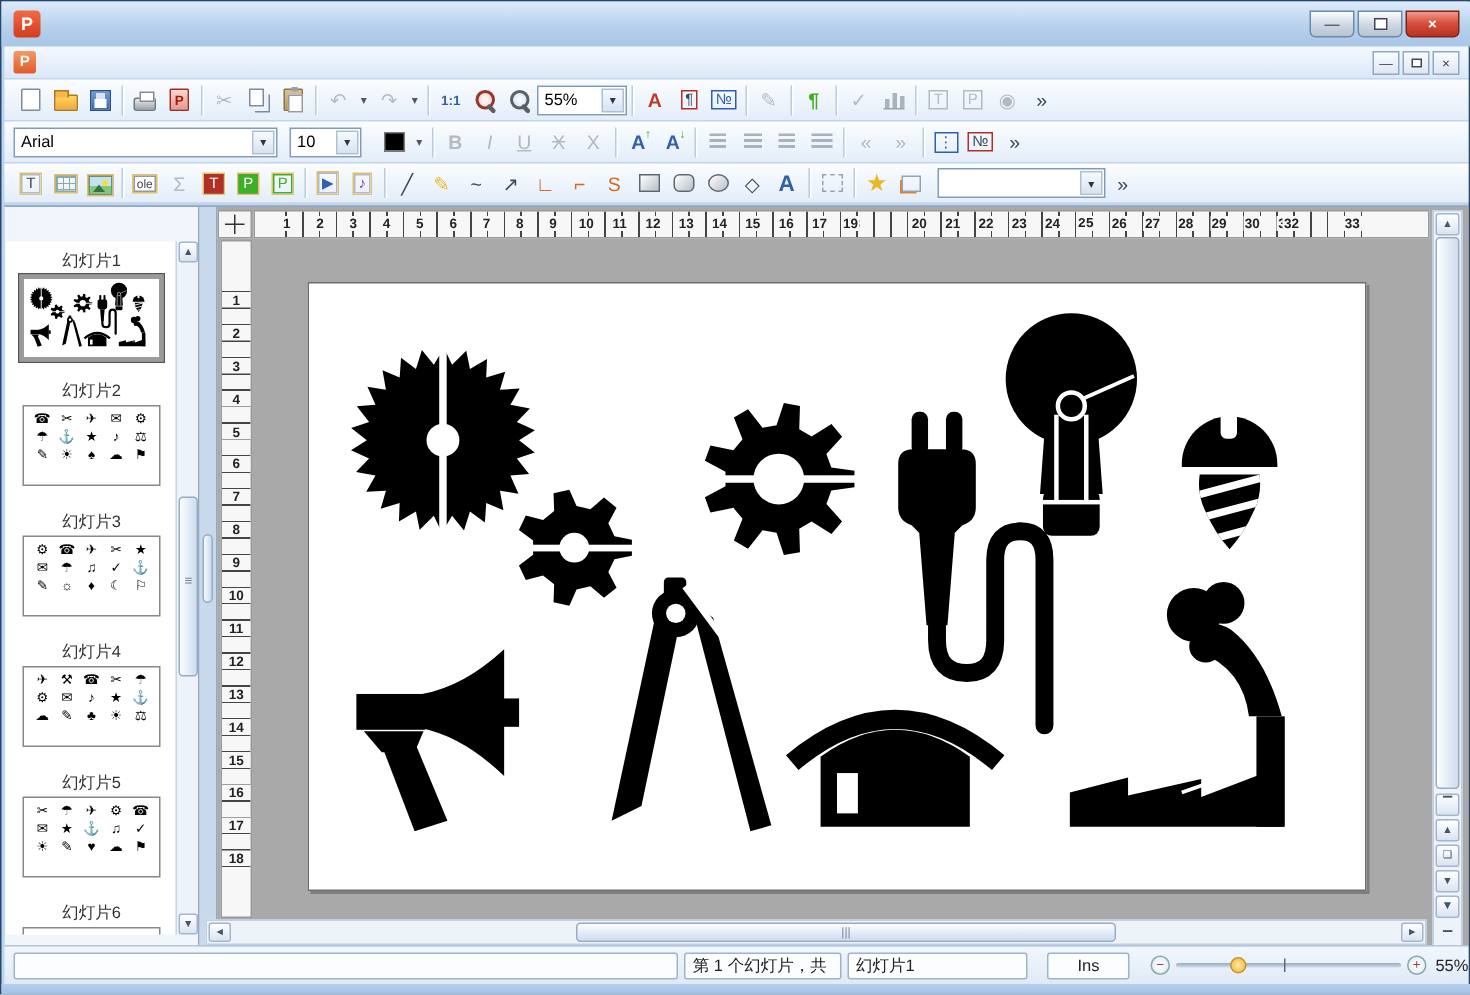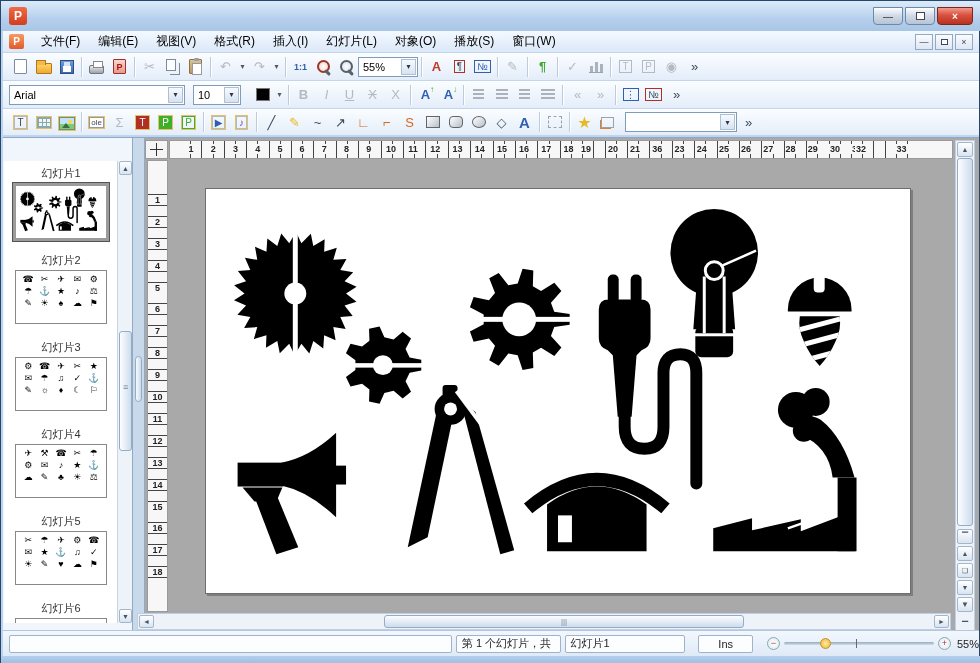--- a/index.html
+++ b/index.html
@@ -154,31 +154,20 @@
       <span class="wbtn">—</span>
       <span class="wbtn">
           <span class="ic-restore"></span>
         </span>
       <span class="wbtn close">×</span>
     </span>
   </div>
 
   <div class="menubar">
     <span class="doc-ico">P</span>
-    <span id="menu-items" style="display:flex">
-        <span class="menu-item">文件(F)</span>
-        <span class="menu-item">编辑(E)</span>
-        <span class="menu-item">视图(V)</span>
-        <span class="menu-item">格式(R)</span>
-        <span class="menu-item">插入(I)</span>
-        <span class="menu-item">幻灯片(L)</span>
-        <span class="menu-item">对象(O)</span>
-        <span class="menu-item">播放(S)</span>
-        <span class="menu-item">窗口(W)</span>
-      </span>
     <span class="mdibtns">
       <span class="mdibtn">—</span>
       <span class="mdibtn">
           <span class="ic-restore" style="width:7px;height:6px"></span>
         </span>
       <span class="mdibtn">×</span>
     </span>
   </div>
 
   <div class="tb tb1">
@@ -583,27 +572,27 @@
         <span class="hnum" style="left: 198.7px;">9</span>
         <span class="hnum" style="left: 220.9px;">10</span>
         <span class="hnum" style="left: 243.1px;">11</span>
         <span class="hnum" style="left: 265.3px;">12</span>
         <span class="hnum" style="left: 287.5px;">13</span>
         <span class="hnum" style="left: 309.7px;">14</span>
         <span class="hnum" style="left: 331.9px;">15</span>
         <span class="hnum" style="left: 354.1px;">16</span>
         <span class="hnum" style="left: 376.3px;">17</span>
         <span class="hnum" style="left: 398.5px;">18</span>
-        <span class="hnum" style="left: 416px;">19</span>
+        <span class="hnum" style="left: 397px;">19</span>
         <span class="hnum" style="left: 442.9px;">20</span>
         <span class="hnum" style="left: 465.1px;">21</span>
-        <span class="hnum" style="left: 487.3px;">36</span>
+        <span class="hnum" style="left: 487.3px;">22</span>
         <span class="hnum" style="left: 509.5px;">23</span>
         <span class="hnum" style="left: 531.7px;">24</span>
-        <span class="hnum" style="left: 553.9px;">25</span>
+        <span class="hnum" style="left: 553.9px; font-family: Liberation Mono, monospace;">25</span>
         <span class="hnum" style="left: 576.1px;">26</span>
         <span class="hnum" style="left: 598.3px;">27</span>
         <span class="hnum" style="left: 620.5px;">28</span>
         <span class="hnum" style="left: 642.7px;">29</span>
         <span class="hnum" style="left: 664.9px;">30</span>
         <span class="hnum" style="left: 687.1px;">31</span>
         <span class="hnum" style="left: 691px;">32</span>
         <span class="hnum" style="left: 731.5px;">33</span>
       </div>
     <div class="vruler" id="vruler">

